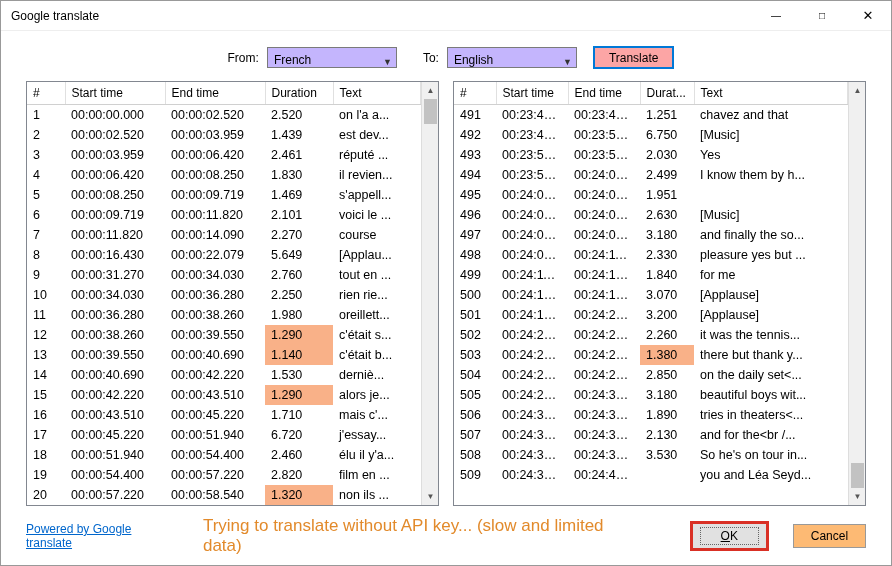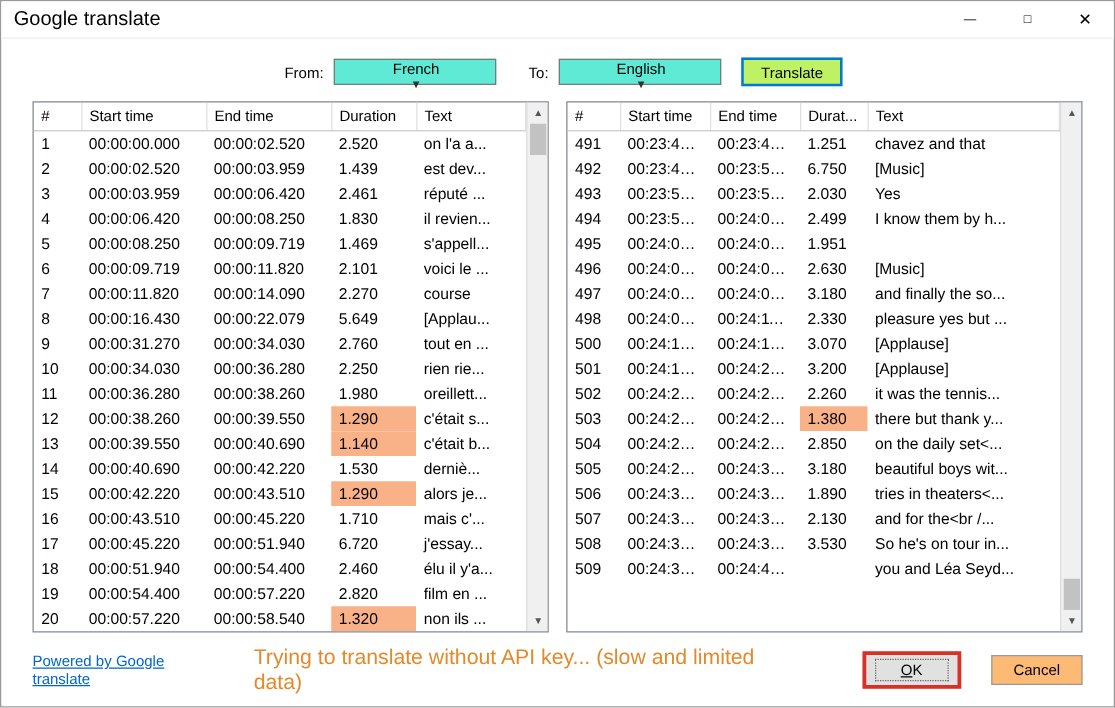--- a/index.html
+++ b/index.html
@@ -16,21 +16,21 @@
     overflow: hidden;
   }
   .titlebar {
     height: 30px;
     display: flex;
     align-items: center;
     padding: 0 0 0 10px;
     background: #fff;
     border-bottom: 1px solid #eee;
   }
-  .titlebar .title { flex: 1; font-size: 16px; }
+  .titlebar .title { flex: 1; font-size: 12px; }
   .tb-btn {
     width: 46px; height: 30px;
     display: flex; align-items: center; justify-content: center;
     font-family: "Segoe UI Symbol", sans-serif;
     font-size: 10px;
   }
   .tb-btn.close { font-size: 13px; }
   .content {
     flex: 1;
     padding: 15px 25px 10px 25px;
@@ -40,34 +40,33 @@
   .controls-row {
     display: flex;
     align-items: center;
     justify-content: center;
     gap: 6px;
     margin-bottom: 12px;
   }
   .controls-row label { margin: 0 2px 0 10px; }
   .dropdown {
     border: 1px solid #7a7a7a;
-    background: #5eead4;
+    background: #c4b5fd;
     height: 21px;
     display: inline-flex;
-    align-items: center;
+    align-items: flex-end;
     padding: 0 4px 0 6px;
     min-width: 130px;
     justify-content: space-between;
     font-size: 12px;
-    flex-direction: column;
   }
   .dropdown .chev { font-size: 9px; color: #333; }
   .translate-btn {
     border: 2px solid #0078d7;
-    background: #bef264;
+    background: #fca5a5;
     height: 23px;
     padding: 0 14px;
     display: inline-flex;
     align-items: center;
     margin-left: 10px;
     font-size: 12px;
   }
   .tables-row {
     display: flex;
     gap: 14px;
@@ -422,20 +421,27 @@
                 <td>and finally the so...</td>
               </tr>
               <tr>
                 <td>498</td>
                 <td>00:24:09....</td>
                 <td>00:24:11....</td>
                 <td>2.330</td>
                 <td>pleasure yes but ...</td>
               </tr>
               <tr>
+                <td>499</td>
+                <td>00:24:11....</td>
+                <td>00:24:13....</td>
+                <td>1.840</td>
+                <td>for me</td>
+              </tr>
+              <tr>
                 <td>500</td>
                 <td>00:24:13....</td>
                 <td>00:24:16....</td>
                 <td>3.070</td>
                 <td>[Applause]</td>
               </tr>
               <tr>
                 <td>501</td>
                 <td>00:24:17....</td>
                 <td>00:24:20....</td>

